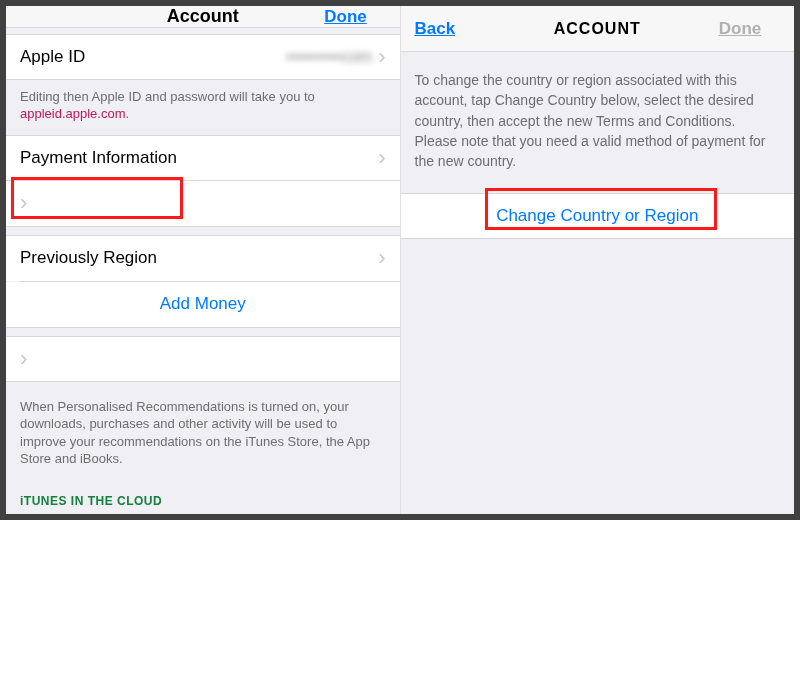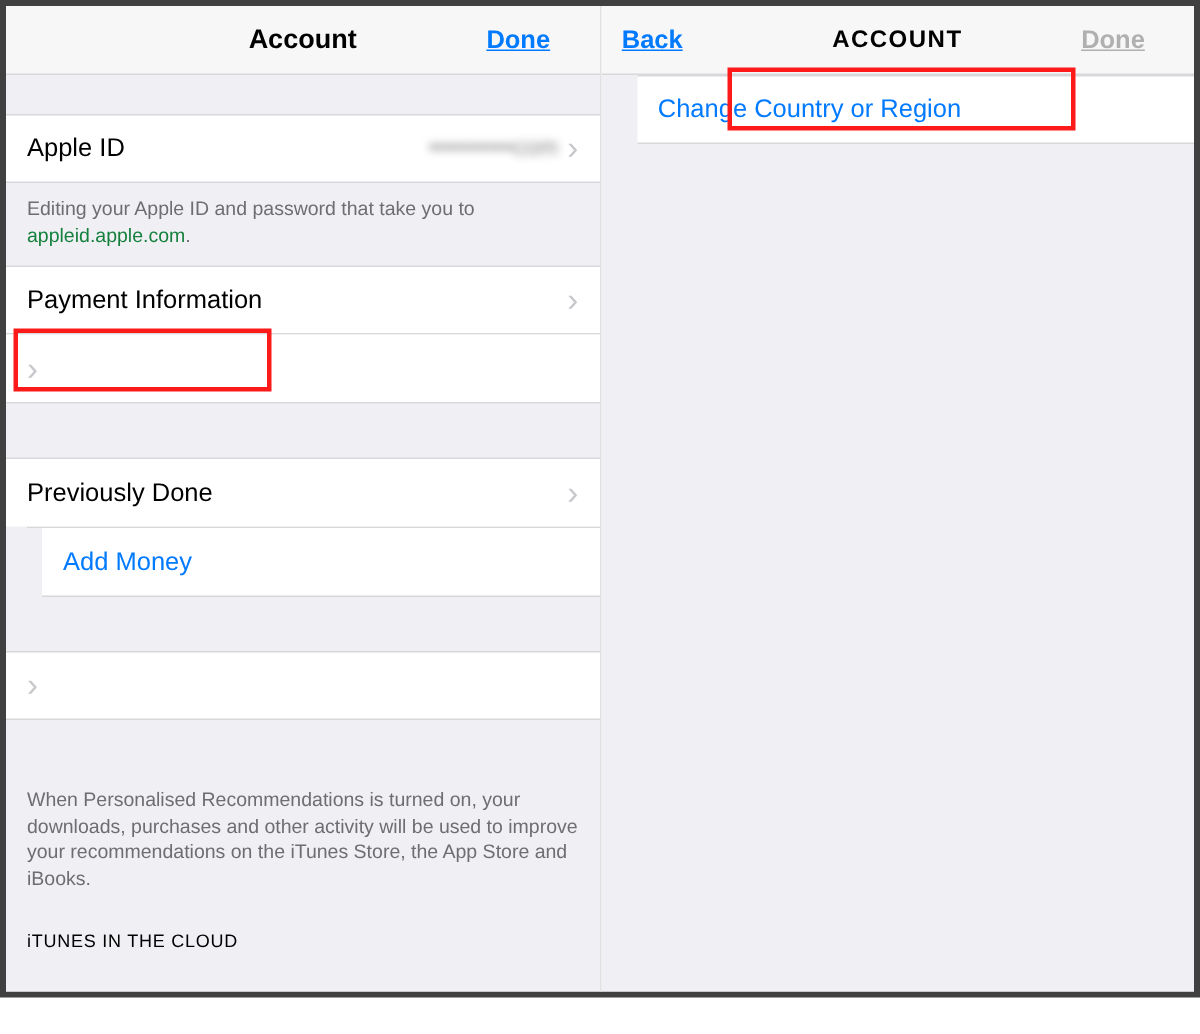--- a/index.html
+++ b/index.html
@@ -1,44 +1,44 @@
 <!DOCTYPE html>
 <html><head>
 <meta charset="utf-8">
 <style>
   * { box-sizing: border-box; margin: 0; padding: 0; }
   html, body { width: 800px; height: 689px; font-family: -apple-system, "Helvetica Neue", Helvetica, Arial, sans-serif; background: #fff; }
-  .wrap { width: 800px; height: 665px; border: 4px solid #404040; display: flex; }
+  .wrap { width: 800px; height: 520px; border: 6px solid #404040; display: flex; }
   .pane { flex: 1; background: #efeff4; display: flex; flex-direction: column; overflow: hidden; }
   .pane.left { border-right: 1px solid #e0e0e0; }
   .navbar { height: 46px; background: #f7f7f8; border-bottom: 1px solid #d8d8db; display: flex; align-items: center; justify-content: space-between; padding: 0 14px; }
   .navbar .title { font-size: 18px; font-weight: 600; color: #000; }
   .navbar .title.upper { font-size: 16px; letter-spacing: 1px; }
   .nav-left, .nav-right { width: 80px; font-size: 17px; }
   .nav-left { text-align: left; font-weight: bold; }
   .nav-right { text-align: center; font-weight: 600; }
   .link-blue { color: #007aff; text-decoration: underline; }
   .link-grey { color: #b0b0b0; text-decoration: underline; }
   .gap-sm { height: 26px; }
   .gap-md { height: 36px; }
   .row { background: #fff; border-top: 1px solid #d8d8db; border-bottom: 1px solid #d8d8db; height: 46px; display: flex; align-items: center; padding: 12px 14px; font-size: 17px; color: #000; position: relative; }
   .row .label { flex: 1; }
   .row .value { color: #8a8a8e; font-size: 16px; margin-right: 6px; }
   .row .value.blur { filter: blur(3px); }
   .chevron { color: #c7c7cc; font-size: 22px; line-height: 1; }
   .footer-note { padding: 8px 14px 12px; font-size: 13px; color: #6e6e72; line-height: 1.35; }
-  .footer-note a { color: #15803d; text-decoration: none; }
+  .footer-note a { color: #be185d; text-decoration: none; }
   .group { }
   .sep-inset { height: 1px; background: #d8d8db; margin-left: 14px; }
   .row.noborder-top { border-top: none; }
   .row.noborder-bottom { border-bottom: none; }
-  .row.center { justify-content: flex-start; color: #007aff; margin-left: 24px; }
+  .row.center { justify-content: center; color: #007aff; }
   .row .toggle { width: 52px; height: 32px; border-radius: 16px; background: #4cd964; position: relative; }
   .row .toggle .knob { position: absolute; right: 2px; top: 2px; width: 28px; height: 28px; border-radius: 50%; background: #fff; box-shadow: 0 1px 3px rgba(0,0,0,0.3); }
-  .section-header { padding: 14px 14px 6px; font-size: 12px; color: #000000; letter-spacing: 0.5px; }
+  .section-header { padding: 14px 14px 6px; font-size: 12px; color: #15803d; letter-spacing: 0.5px; font-weight: bold; }
   .highlight-red { position: absolute; border: 3px solid #ff1a1a; pointer-events: none; }
   .highlight-wrap { position: relative; }
   .desc-block { padding: 18px 14px 22px; font-size: 14px; color: #6e6e72; line-height: 1.45; }
 </style>
 </head>
 <body>
 
 <div class="wrap">
 
   <div class="pane left">
@@ -49,41 +49,41 @@
     </div>
 
     <div class="gap-sm"></div>
 
     <div class="row">
       <span class="label">Apple ID</span>
       <span class="value blur">••••••••••com</span>
       <span class="chevron">›</span>
     </div>
     <div class="footer-note">
-      <span>Editing your Apple ID and password that take you to </span><a href="#">appleid.apple.com</a><span>.</span>
+      <span>Editing then Apple ID and password will take you to </span><a href="#">appleid.apple.com</a><span>.</span>
     </div>
 
     <div class="group">
       <div class="row">
         <span class="label">Payment Information</span>
         <span class="chevron">›</span>
       </div>
       <div class="highlight-wrap">
         <div class="row noborder-top">
           <span class="chevron">›</span>
         </div>
         <div class="highlight-red" style="left:5px; top:-4px; width:172px; height:42px;"></div>
       </div>
     </div>
 
     <div class="gap-md"></div>
 
     <div class="group">
       <div class="row noborder-bottom">
-        <span class="label">Previously Done</span>
+        <span class="label">Previously Region</span>
         <span class="chevron">›</span>
       </div>
       <div class="sep-inset"></div>
       <div class="row center noborder-top">
         <span>Add Money</span>
       </div>
     </div>
 
     <div class="gap-md"></div>
 
@@ -98,20 +98,21 @@
     <div class="section-header">iTUNES IN THE CLOUD</div>
   </div>
 
   <div class="pane">
     <div class="navbar">
       <div class="nav-left"><span class="link-blue">Back</span></div>
       <div class="title upper">ACCOUNT</div>
       <div class="nav-right"><span class="link-grey">Done</span></div>
     </div>
 
+    <div class="desc-block">To change the country or region associated with this account, tap Change Country below, select the desired country, then accept the new Terms and Conditions. Please note that you need a valid method of payment for the new country.</div>
 
     <div class="highlight-wrap">
       <div class="row center">
         <span>Change Country or Region</span>
       </div>
       <div class="highlight-red" style="left:84px; top:-5px; width:232px; height:42px;"></div>
     </div>
   </div>
 </div>
 

